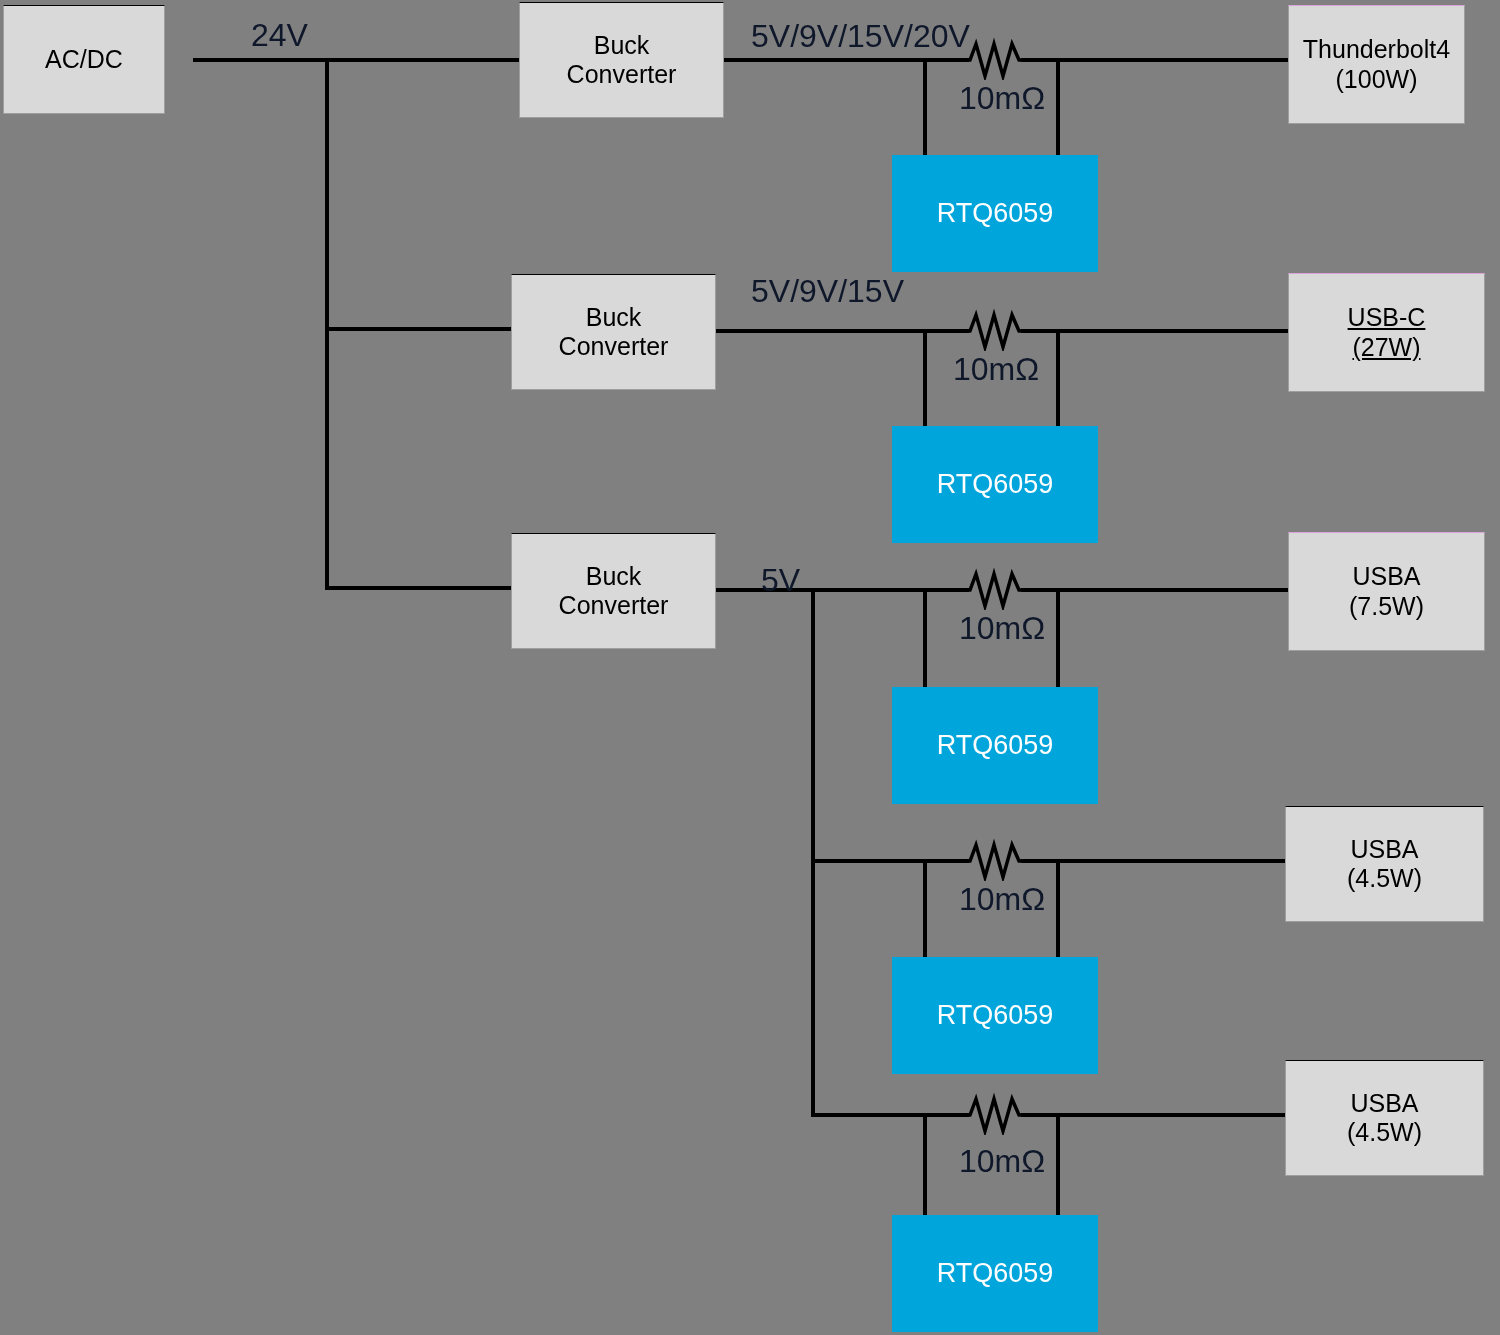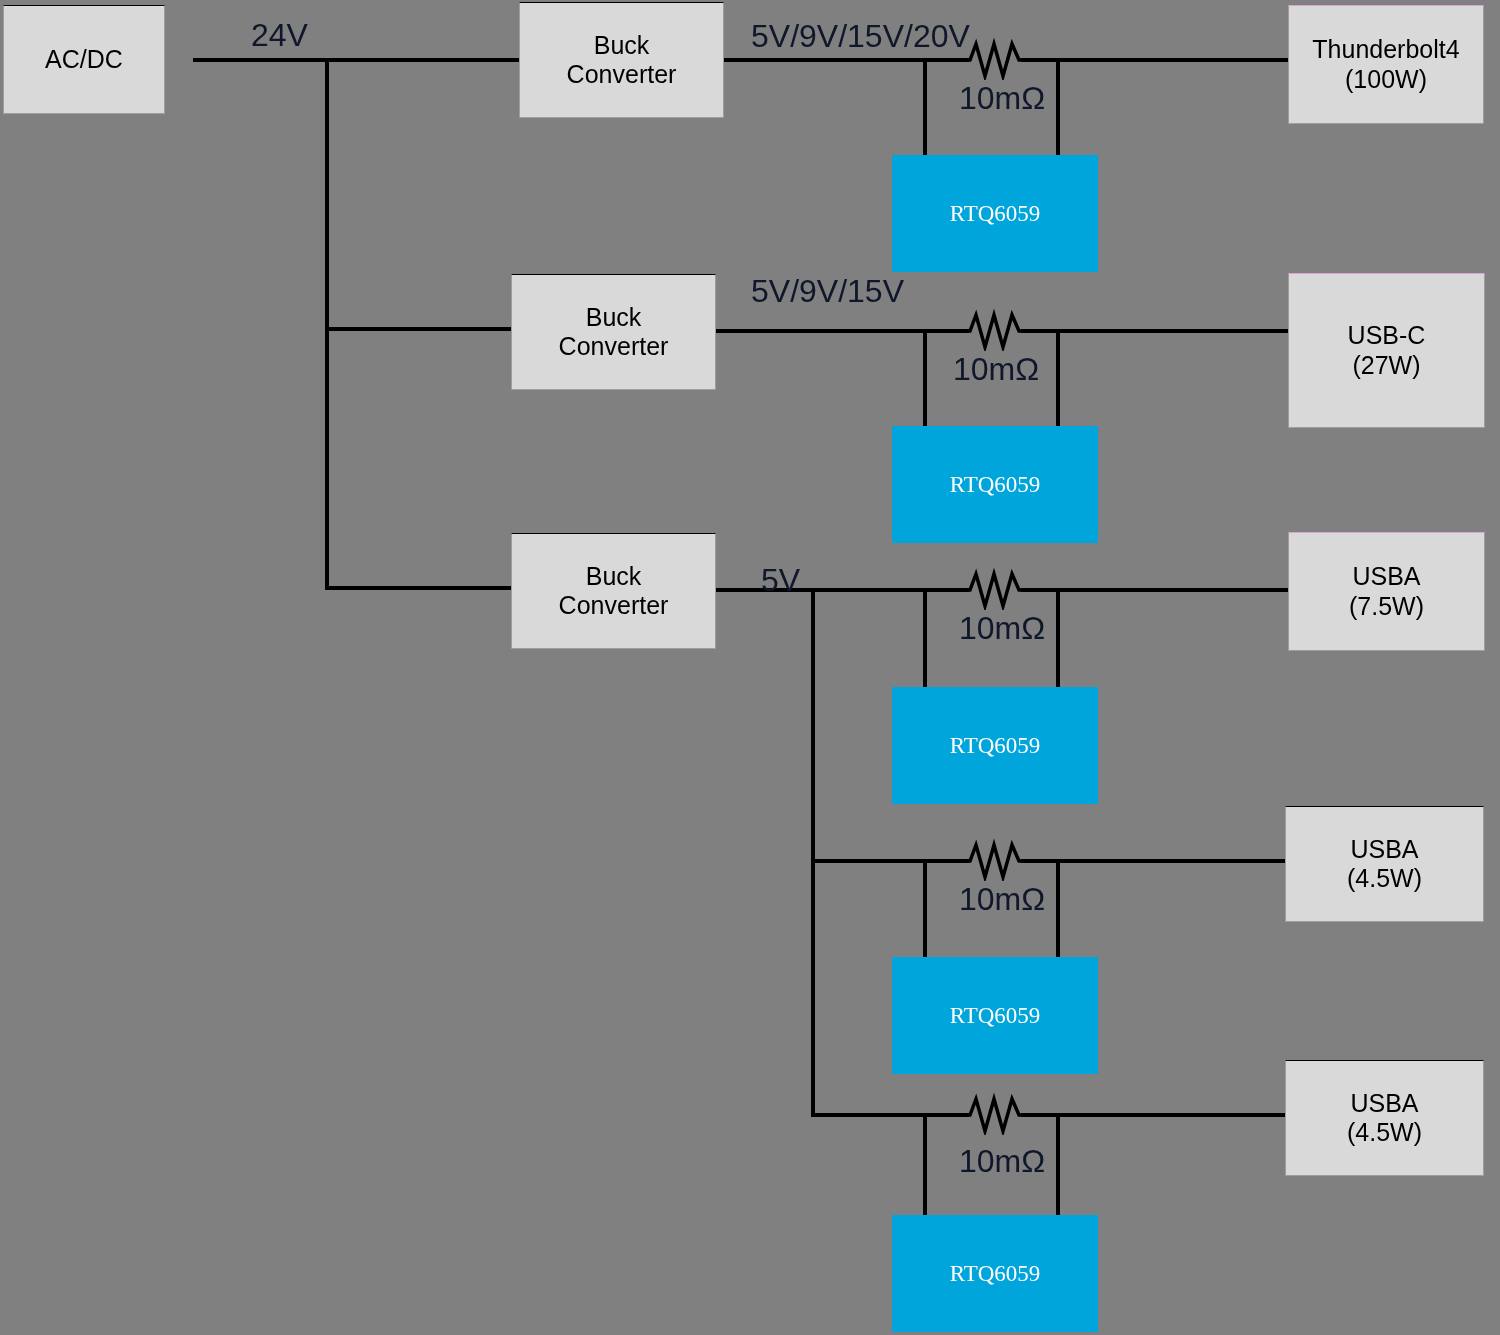--- a/index.html
+++ b/index.html
@@ -29,23 +29,22 @@
     background: #d9d9d9;
     border: 1px solid #9e9e9e;
     border-top: 1px solid #000000;
     color: #000000;
     font-size: 25px;
   }
   .box-gray.pinktop { border-top: 1px solid #d9a3d9; }
   .box-blue {
     background: #00a5dc;
     color: #ffffff;
-    font-size: 23px;
+    font-size: 27px;
     border: 0;
-    font-family: Liberation Serif, serif;
   }
   .wire {
     position: absolute;
     background: #000000;
   }
   .wire-h { height: 4px; }
   .wire-v { width: 4px; }
   .label {
     position: absolute;
     color: #0f172a;
@@ -150,25 +149,25 @@
   <div class="box box-blue" style="left:892px; top:687px; width:206px; height:117px;">
     <span>RTQ6059</span>
   </div>
   <div class="box box-blue" style="left:892px; top:957px; width:206px; height:117px;">
     <span>RTQ6059</span>
   </div>
   <div class="box box-blue" style="left:892px; top:1215px; width:206px; height:117px;">
     <span>RTQ6059</span>
   </div>
 
-  <div class="box box-gray pinktop" style="left:1288px; top:5px; width:196px; height:119px;">
+  <div class="box box-gray pinktop" style="left:1288px; top:5px; width:177px; height:119px;">
     <span>Thunderbolt4</span>
     <span>(100W)</span>
   </div>
-  <div class="box box-gray pinktop" style="left:1288px; top:273px; width:197px; height:155px;">
+  <div class="box box-gray pinktop" style="left:1288px; top:273px; width:197px; height:119px;text-decoration:underline;">
     <span>USB-C</span>
     <span>(27W)</span>
   </div>
   <div class="box box-gray pinktop" style="left:1288px; top:532px; width:197px; height:119px;">
     <span>USBA</span>
     <span>(7.5W)</span>
   </div>
   <div class="box box-gray" style="left:1285px; top:806px; width:199px; height:116px;">
     <span>USBA</span>
     <span>(4.5W)</span>

